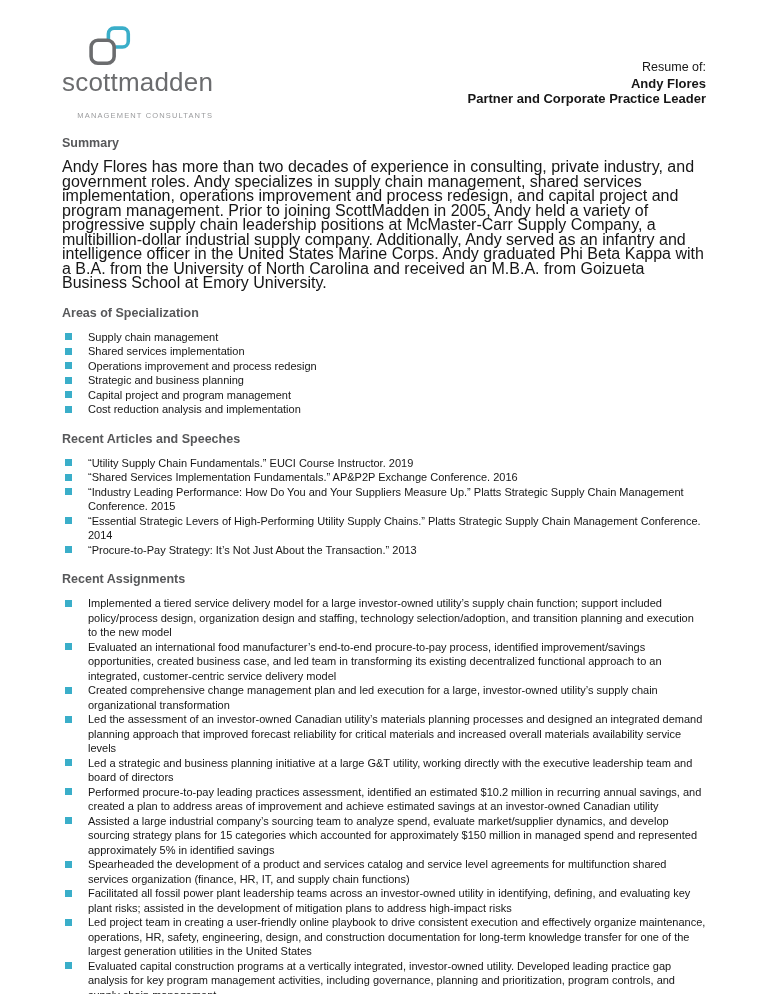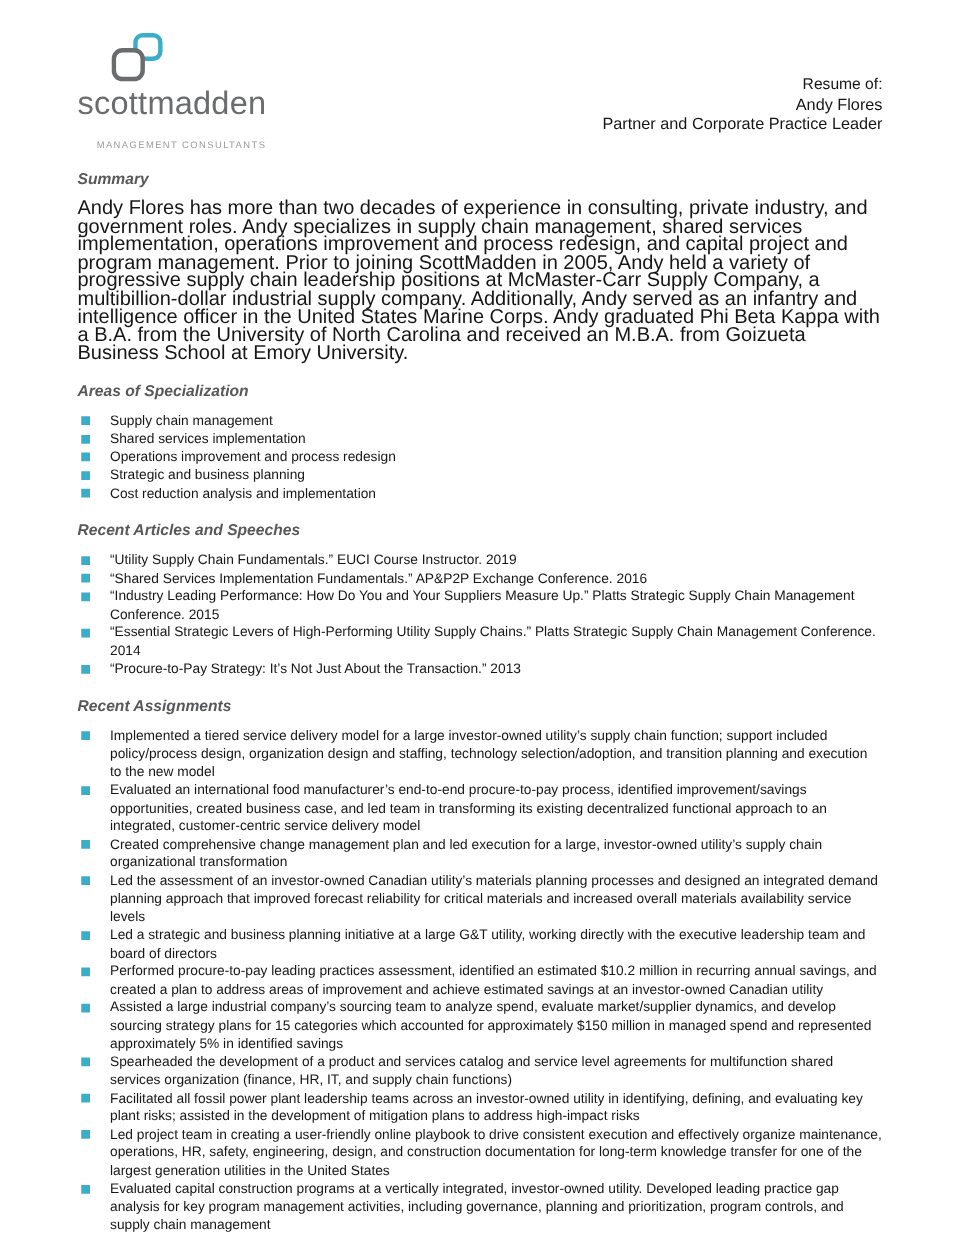--- a/index.html
+++ b/index.html
@@ -12,25 +12,25 @@
   }
   .page { width:768px; height:994px; padding:26px 62px 0 62px; background:#fff; }
 
   
   .header { display:flex; justify-content:space-between; align-items:flex-start; }
   .logo-mark { display:block; margin-left:27px; }
   .brand { font-size:26px; line-height:24px; color:#6b6c6e; letter-spacing:0.2px; margin-top:2px; }
   .tagline { font-size:7.5px; line-height:11px; color:#9a9b9d; letter-spacing:1.15px; text-align:right; margin-top:16px; }
   .title-block { text-align:right; padding-top:5px; line-height:15.5px;margin-top:29px; }
   .resume-of { font-size:12.5px; }
-  .person-name, .person-title { font-size:13px; font-weight:normal; }
+  .person-name, .person-title { font-size:13px; font-weight:bold; }
 
   
   .sec-heading {
-    font-size:12.5px; font-weight:bold; font-style:italic;
+    font-size:12.5px; font-weight:bold; 
     color:#57585a; margin:15px 0 9px 0; line-height:15px;
   }
   .body-par { font-size:16px; line-height:14.5px; margin:0; }
   .bullet-list { list-style:none; }
   .bullet-list li { position:relative; padding-left:26px; font-size:11px; line-height:14.5px; }
   .bullet {
     position:absolute; left:3px; top:3.5px;
     width:7px; height:7px; background:var(--teal,#3aaec9); display:block;
   }
 </style>
@@ -60,20 +60,21 @@
         <h2 class="sec-heading">Summary</h2>
         <p class="body-par">Andy Flores has more than two decades of experience in consulting, private industry, and government roles. Andy specializes in supply chain management, shared services implementation, operations improvement and process redesign, and capital project and program management. Prior to joining ScottMadden in 2005, Andy held a variety of progressive supply chain leadership positions at McMaster-Carr Supply Company, a multibillion-dollar industrial supply company. Additionally, Andy served as an infantry and intelligence officer in the United States Marine Corps. Andy graduated Phi Beta Kappa with a B.A. from the University of North Carolina and received an M.B.A. from Goizueta Business School at Emory University.</p>
       </section>
       <section>
         <h2 class="sec-heading">Areas of Specialization</h2>
         <ul class="bullet-list">
           <li><span class="bullet"></span><span>Supply chain management</span></li>
           <li><span class="bullet"></span><span>Shared services implementation</span></li>
           <li><span class="bullet"></span><span>Operations improvement and process redesign</span></li>
           <li><span class="bullet"></span><span>Strategic and business planning</span></li>
+          <li><span class="bullet"></span><span>Capital project and program management</span></li>
           <li><span class="bullet"></span><span>Cost reduction analysis and implementation</span></li>
         </ul>
       </section>
       <section>
         <h2 class="sec-heading">Recent Articles and Speeches</h2>
         <ul class="bullet-list">
           <li><span class="bullet"></span><span>“Utility Supply Chain Fundamentals.” EUCI Course Instructor. 2019</span></li>
           <li><span class="bullet"></span><span>“Shared Services Implementation Fundamentals.” AP&amp;P2P Exchange Conference. 2016</span></li>
           <li><span class="bullet"></span><span>“Industry Leading Performance: How Do You and Your Suppliers Measure Up.” Platts Strategic Supply Chain Management Conference. 2015</span></li>
           <li><span class="bullet"></span><span>“Essential Strategic Levers of High-Performing Utility Supply Chains.” Platts Strategic Supply Chain Management Conference. 2014</span></li>

